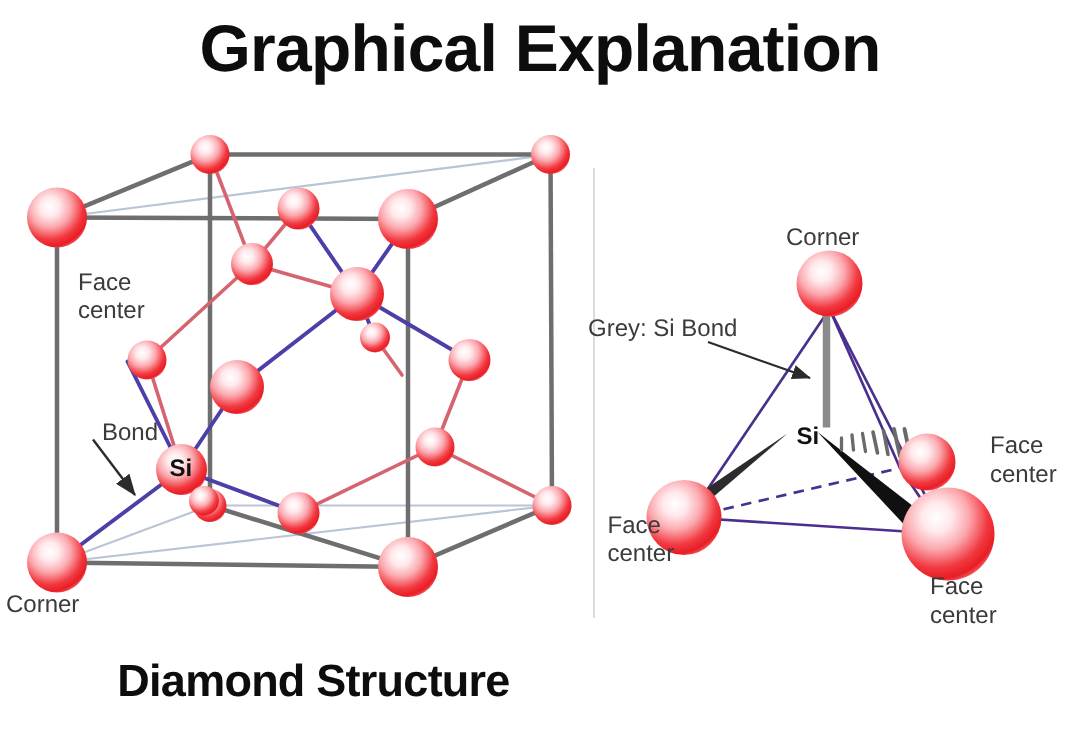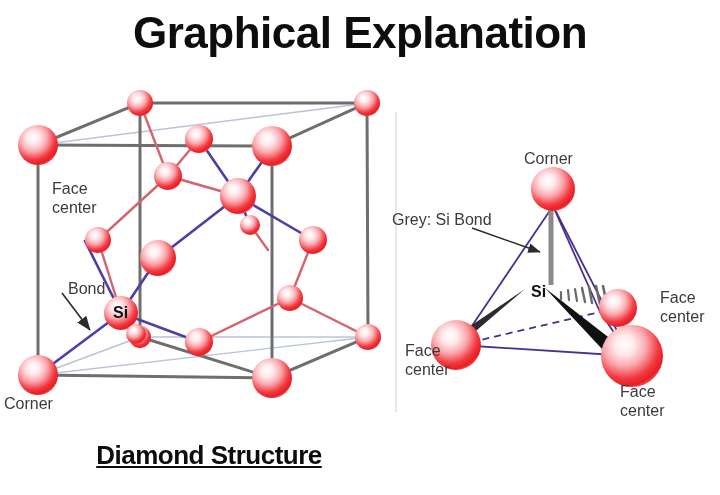--- a/index.html
+++ b/index.html
@@ -13,21 +13,21 @@
   svg.layer{position:absolute;left:0;top:0;width:720px;height:495px;}
   .ttl{
     position:absolute;text-align:center;font-weight:bold;color:#0d0d0d;
     letter-spacing:-0.5px;white-space:nowrap;
   }
   #main-title{
     left:0;top:8px;width:720px;font-size:44px;line-height:50px;
     font-family:"Liberation Sans","DejaVu Sans",sans-serif;
   }
   #diamond-caption{
-    left:0;top:440px;width:418px;font-size:26px;line-height:30px;text-decoration:underline;
+    left:0;top:440px;width:418px;font-size:30px;line-height:30px;
   }
   #tetra-title{
     left:398px;top:108px;width:320px;font-size:21px;line-height:24px;
   }
   .lbl{
     position:absolute;color:#3b3b3b;font-size:16px;line-height:19px;
     white-space:pre;font-family:"Liberation Sans","DejaVu Sans",sans-serif;
   }
   .atomlbl{
     position:absolute;color:#111111;font-weight:bold;font-size:16px;

